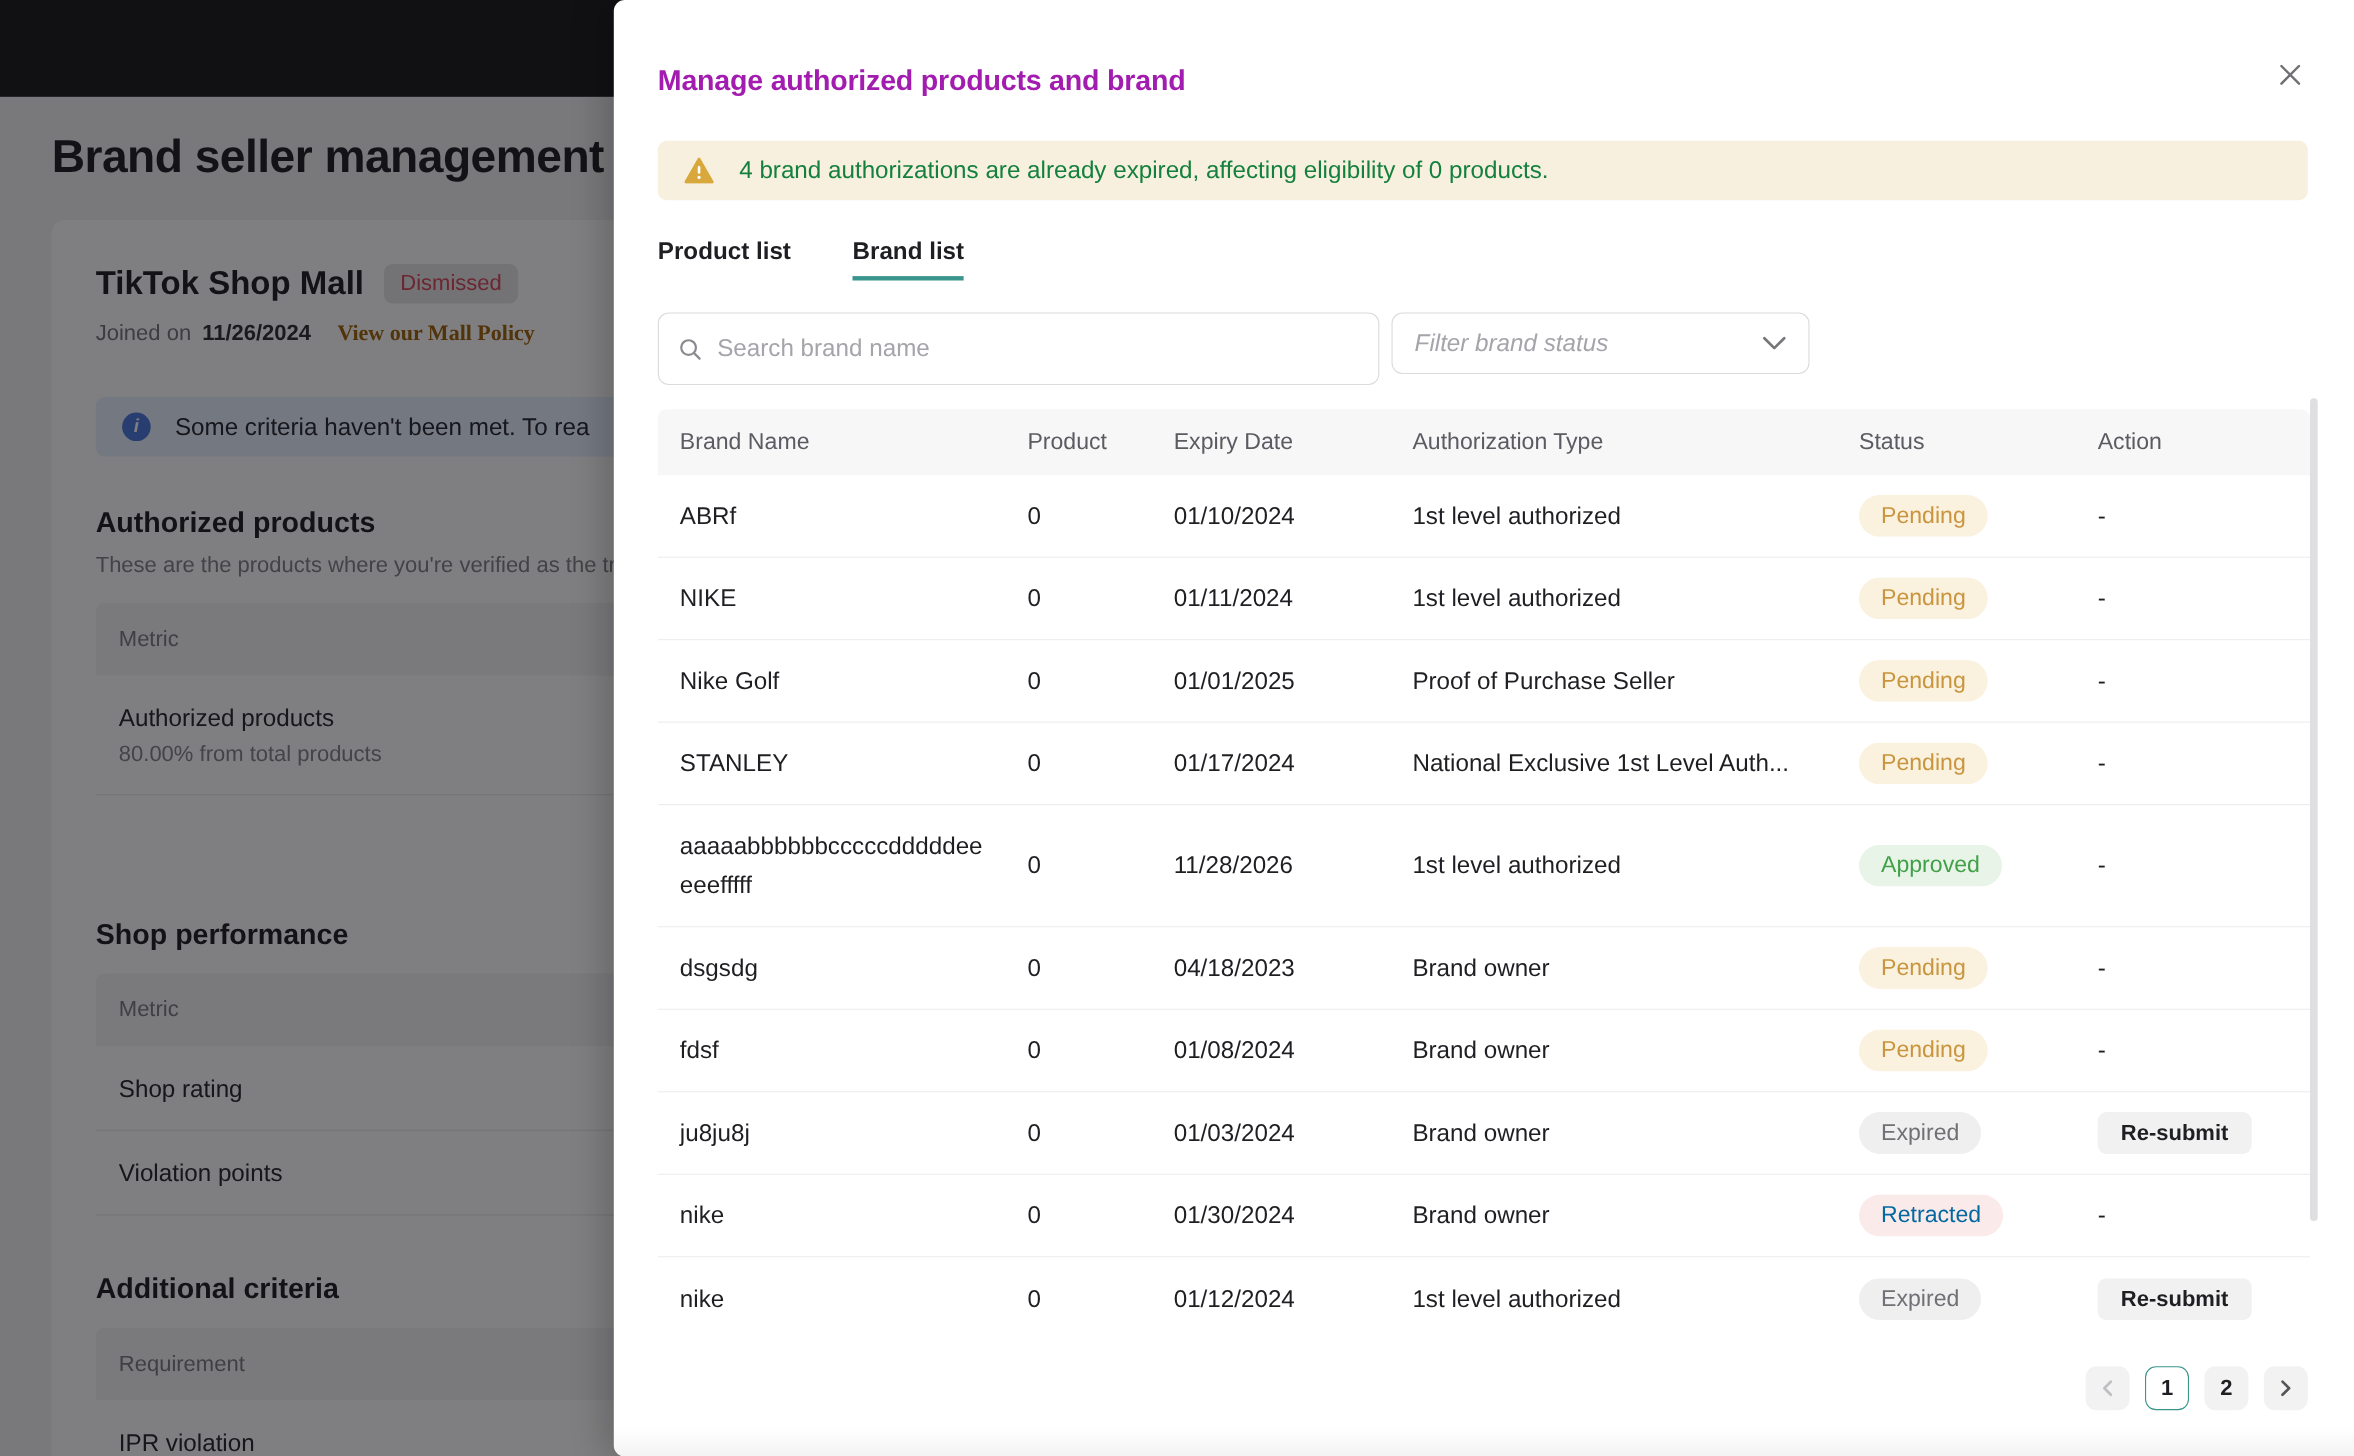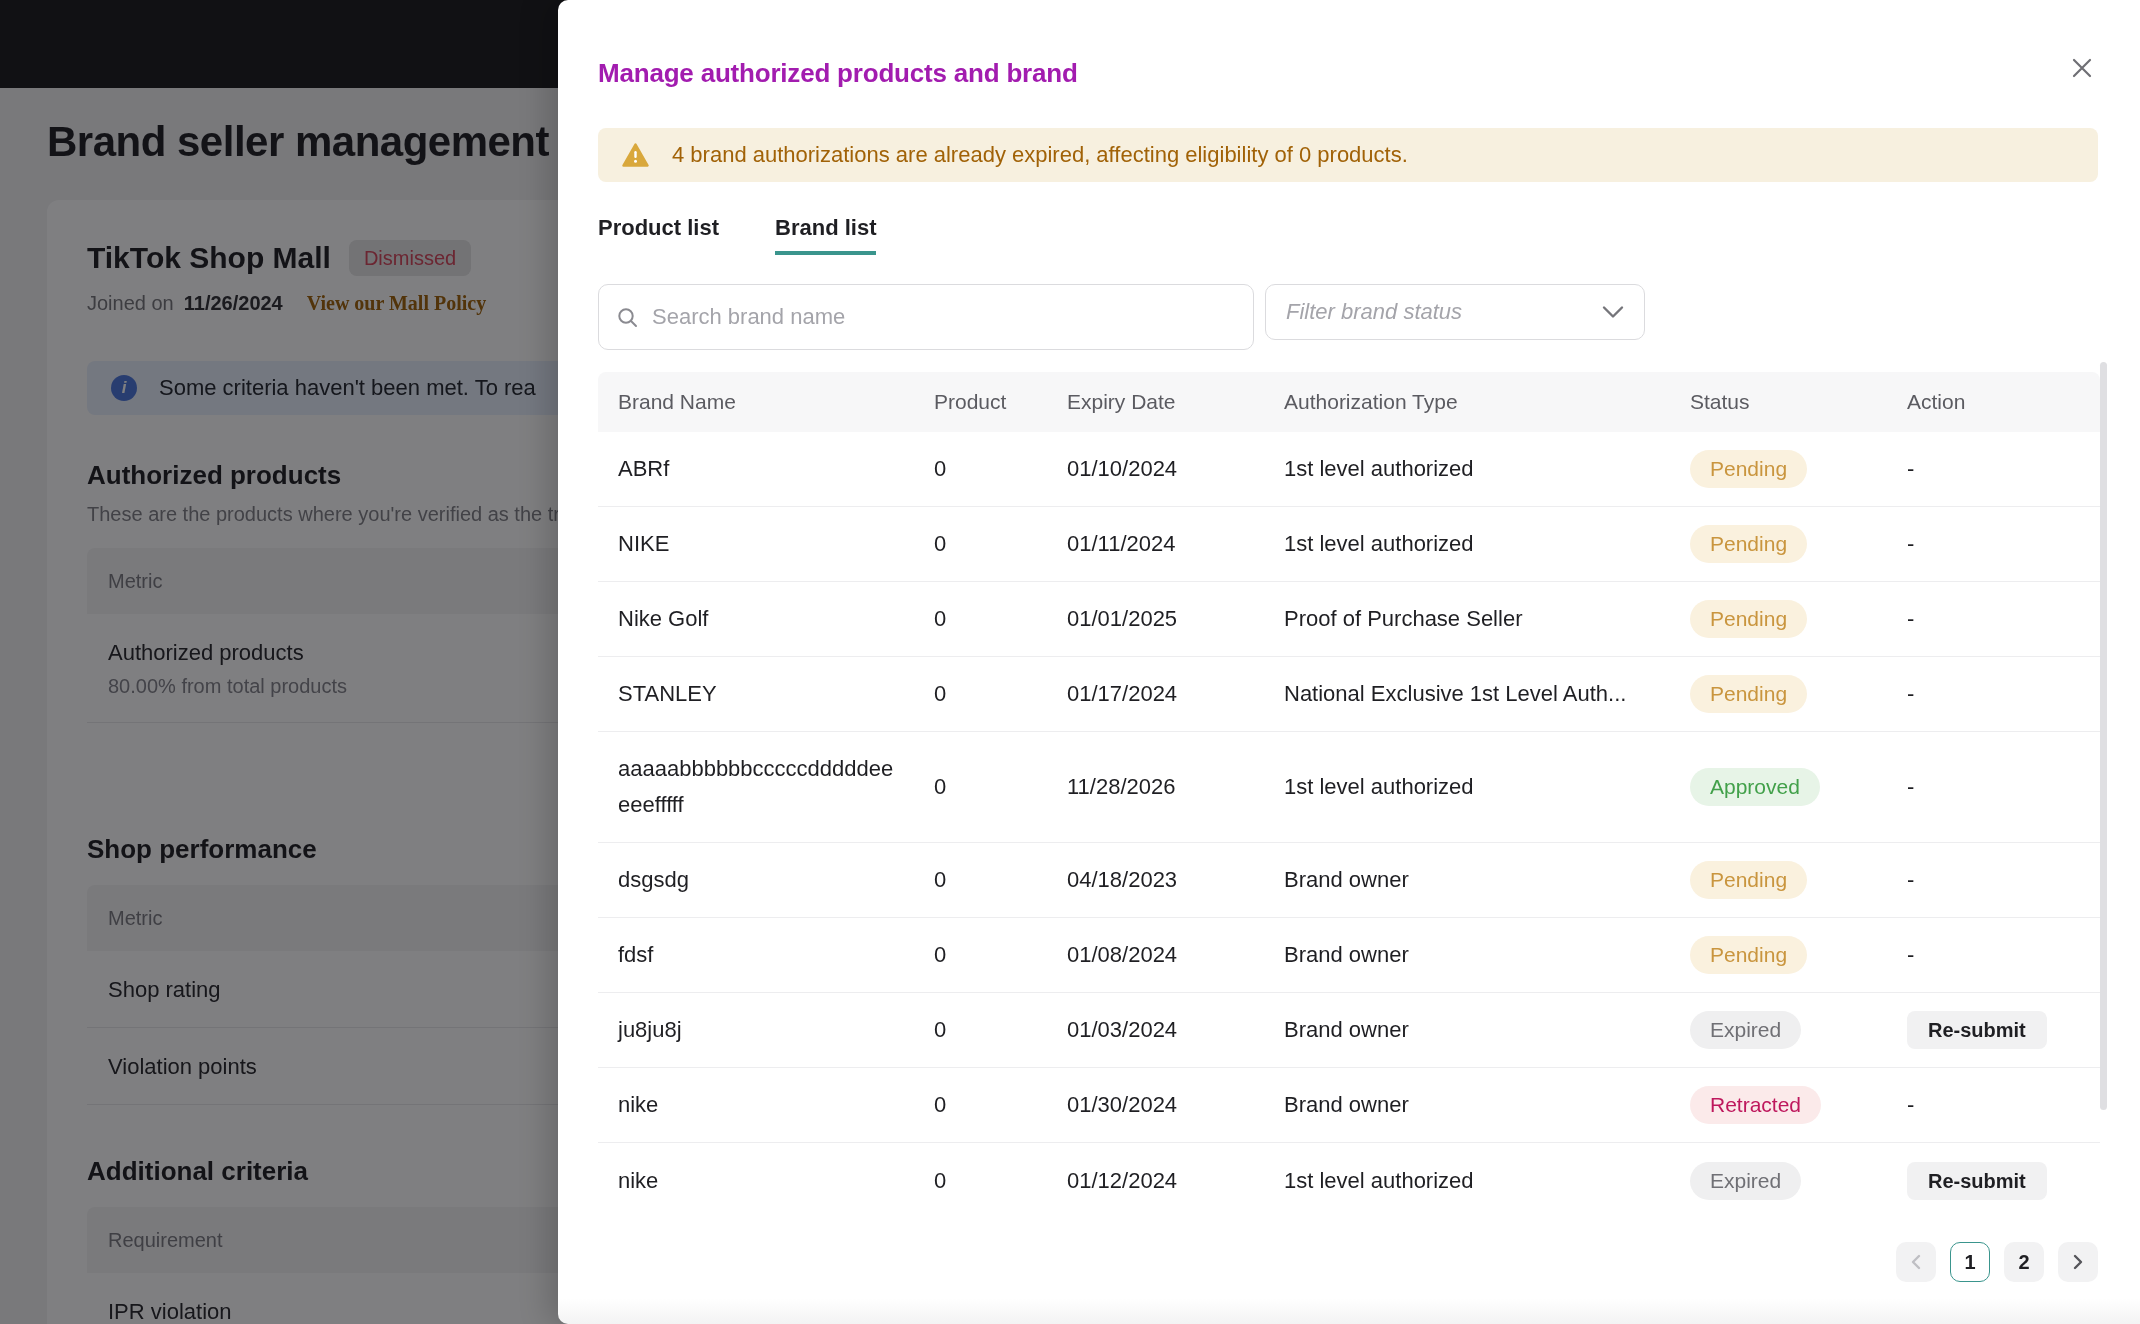--- a/index.html
+++ b/index.html
@@ -31,21 +31,21 @@
   .gap-md { margin-top:52px; }
 
   
   .overlay { position:absolute; left:0; top:0; width:2140px; height:1324px; background:rgba(10,10,14,0.52); z-index:10; }
 
   
   .drawer { position:absolute; left:558px; top:0; width:1582px; height:1324px; background:#FFFFFF; z-index:20; border-radius:10px 0 0 10px; box-shadow:-10px 0 30px rgba(0,0,0,0.18); }
   .modal-title { margin:55px 40px 0 40px; font-size:26px; font-weight:700; line-height:36px; color:#a21caf; letter-spacing:-0.2px; }
   .close-btn { position:absolute; top:54px; right:44px; width:28px; height:28px; display:flex; align-items:center; justify-content:center; cursor:pointer; }
   .alert { margin:37px 42px 0 40px; height:54px; background:#F7F0DF; border-radius:8px; display:flex; align-items:center; padding:0 24px; gap:23px; }
-  .alert-text { font-size:22px; color:#a16207; }
+  .alert-text { font-size:22px; color:#15803d; }
   .tabs { margin:33px 40px 0 40px; display:flex; gap:56px; }
   .tab { font-size:22px; font-weight:600; color:#1F1F23; padding-bottom:10px; border-bottom:4px solid transparent; cursor:pointer; }
   .tab.active { border-bottom-color:#3A958D; }
   .controls { margin:29px 40px 0 40px; display:flex; gap:11px; }
   .search-box { width:656px; height:66px; border:1.5px solid #DBDBDE; border-radius:10px; display:flex; align-items:center; padding:0 18px; gap:14px; background:#fff; }
   .search-box input { border:none; outline:none; font-size:22px; flex:1; font-family:"Liberation Sans", sans-serif; color:#1F1F23; background:transparent; }
   .search-box input::placeholder { color:#A4A4AA; }
   .filter-box { width:380px; height:56px; border:1.5px solid #DBDBDE; border-radius:10px; display:flex; align-items:center; justify-content:space-between; padding:0 20px; background:#fff; cursor:pointer; }
   .filter-label { font-size:22px; color:#A4A4AA;font-style:italic; }
 
@@ -245,21 +245,21 @@
           <div class="td expiry">01/03/2024</div>
           <div class="td auth">Brand owner</div>
           <div class="td"><span class="pill" style="background: rgb(239, 239, 240); color: rgb(112, 112, 117);">Expired</span></div>
           <div class="td"><button class="resubmit-btn">Re-submit</button></div>
         </div>
         <div class="trow">
           <div class="td brand">nike</div>
           <div class="td product">0</div>
           <div class="td expiry">01/30/2024</div>
           <div class="td auth">Brand owner</div>
-          <div class="td"><span class="pill" style="background: rgb(251, 234, 234); color: #be185d;">Retracted</span></div>
+          <div class="td"><span class="pill" style="background: rgb(251, 234, 234); color: #0369a1;">Retracted</span></div>
           <div class="td">-</div>
         </div>
         <div class="trow">
           <div class="td brand">nike</div>
           <div class="td product">0</div>
           <div class="td expiry">01/12/2024</div>
           <div class="td auth">1st level authorized</div>
           <div class="td"><span class="pill" style="background: rgb(239, 239, 240); color: rgb(112, 112, 117);">Expired</span></div>
           <div class="td"><button class="resubmit-btn">Re-submit</button></div>
         </div>

